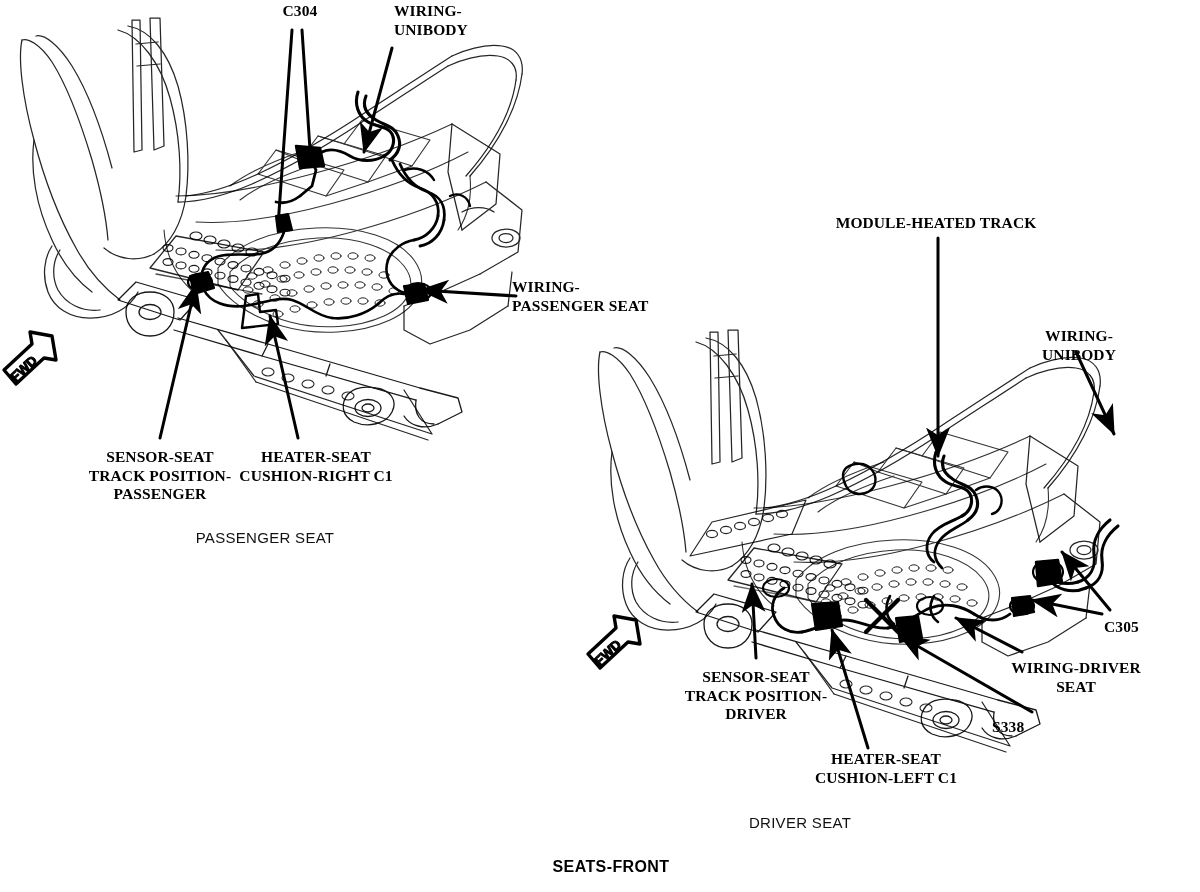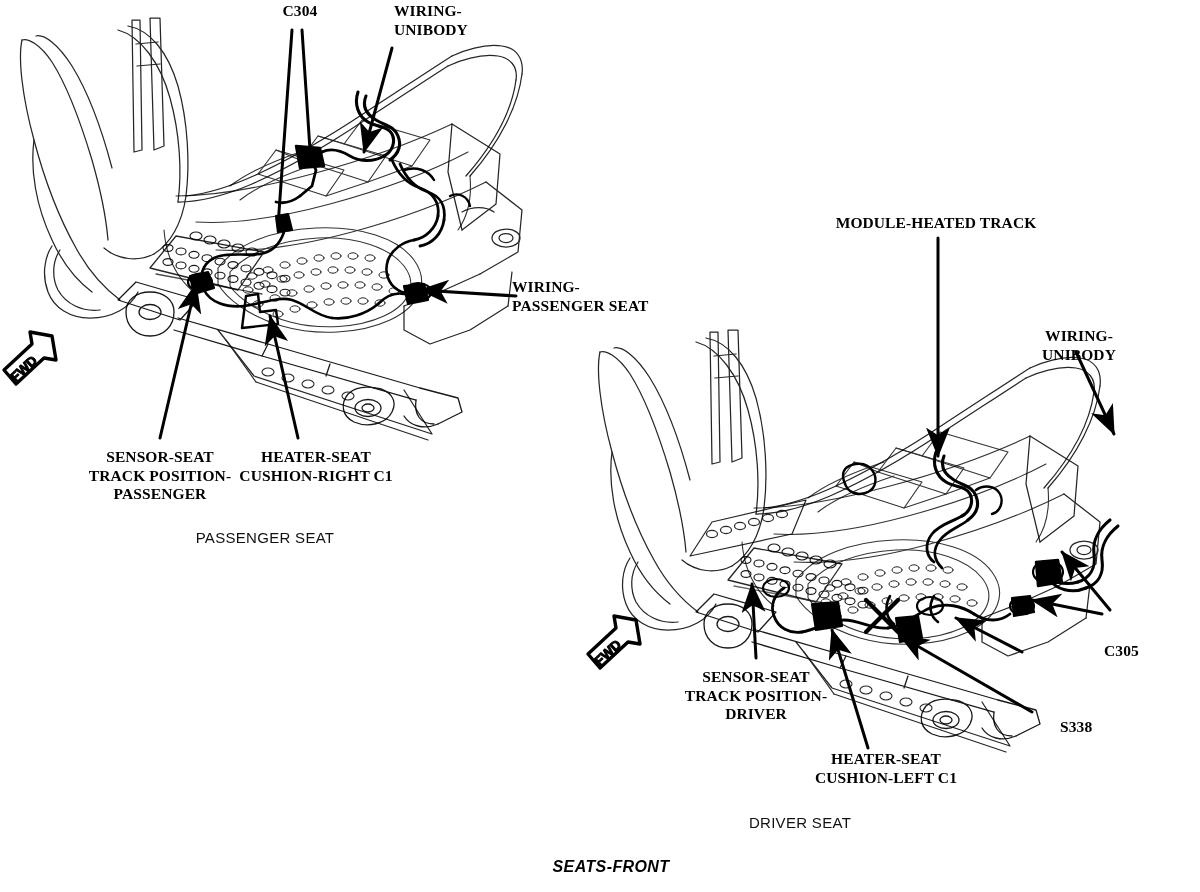--- a/index.html
+++ b/index.html
@@ -7,21 +7,21 @@
   body{width:1200px;height:892px;overflow:hidden;
        font-family:"Liberation Sans","DejaVu Sans",sans-serif;color:#000;}
   #stage{position:relative;width:1200px;height:892px;background:#fff;}
   #art{position:absolute;left:0;top:0;width:1200px;height:892px;}
   .lbl{position:absolute;font-weight:bold;font-size:15.5px;line-height:18.5px;
        letter-spacing:.1px;color:#000;white-space:pre;font-family:Liberation Serif, serif;}
   .lbl.c{text-align:center;transform:translateX(-50%);}
   .lbl.l{text-align:left;}
   .cap{position:absolute;font-weight:400;font-size:15px;letter-spacing:.3px;
        color:#111;white-space:pre;text-align:center;transform:translateX(-50%);}
-  .ftr{position:absolute;font-weight:bold;font-style:italic;font-size:16px;
+  .ftr{position:absolute;font-weight:bold;font-size:16px;
        letter-spacing:.4px;text-align:center;transform:translateX(-50%);color:#000;}
 </style>
 </head>
 <body>
 
 <div id="stage">
 
   <svg id="art" viewBox="0 0 1200 892">
     <defs>
       <marker id="ah" markerWidth="11" markerHeight="11" refX="9.5" refY="4" orient="auto">
@@ -496,24 +496,26 @@
   <div class="lbl c" style="left:316px;top:448px;">HEATER-SEAT
 CUSHION-RIGHT C1</div>
 
   <div class="cap" style="left:265px;top:529px;">PASSENGER SEAT</div>
 
   <div class="lbl c" style="left:936px;top:214px;">MODULE-HEATED TRACK</div>
 
   <div class="lbl c" style="left:1079px;top:327px;">WIRING-
 UNIBODY</div>
 
-  <div class="lbl l" style="left:1104px;top:642px;">C305</div>
-
-
-  <div class="lbl l" style="left:1060px;top:718px;">S338</div>
+  <div class="lbl l" style="left:1104px;top:618px;">C305</div>
+
+  <div class="lbl c" style="left:1076px;top:659px;">WIRING-DRIVER
+SEAT</div>
+
+  <div class="lbl l" style="left:992px;top:718px;">S338</div>
 
   <div class="lbl c" style="left:756px;top:668px;">SENSOR-SEAT
 TRACK POSITION-
 DRIVER</div>
 
   <div class="lbl c" style="left:886px;top:750px;">HEATER-SEAT
 CUSHION-LEFT C1</div>
 
   <div class="cap" style="left:800px;top:814px;">DRIVER SEAT</div>
 

